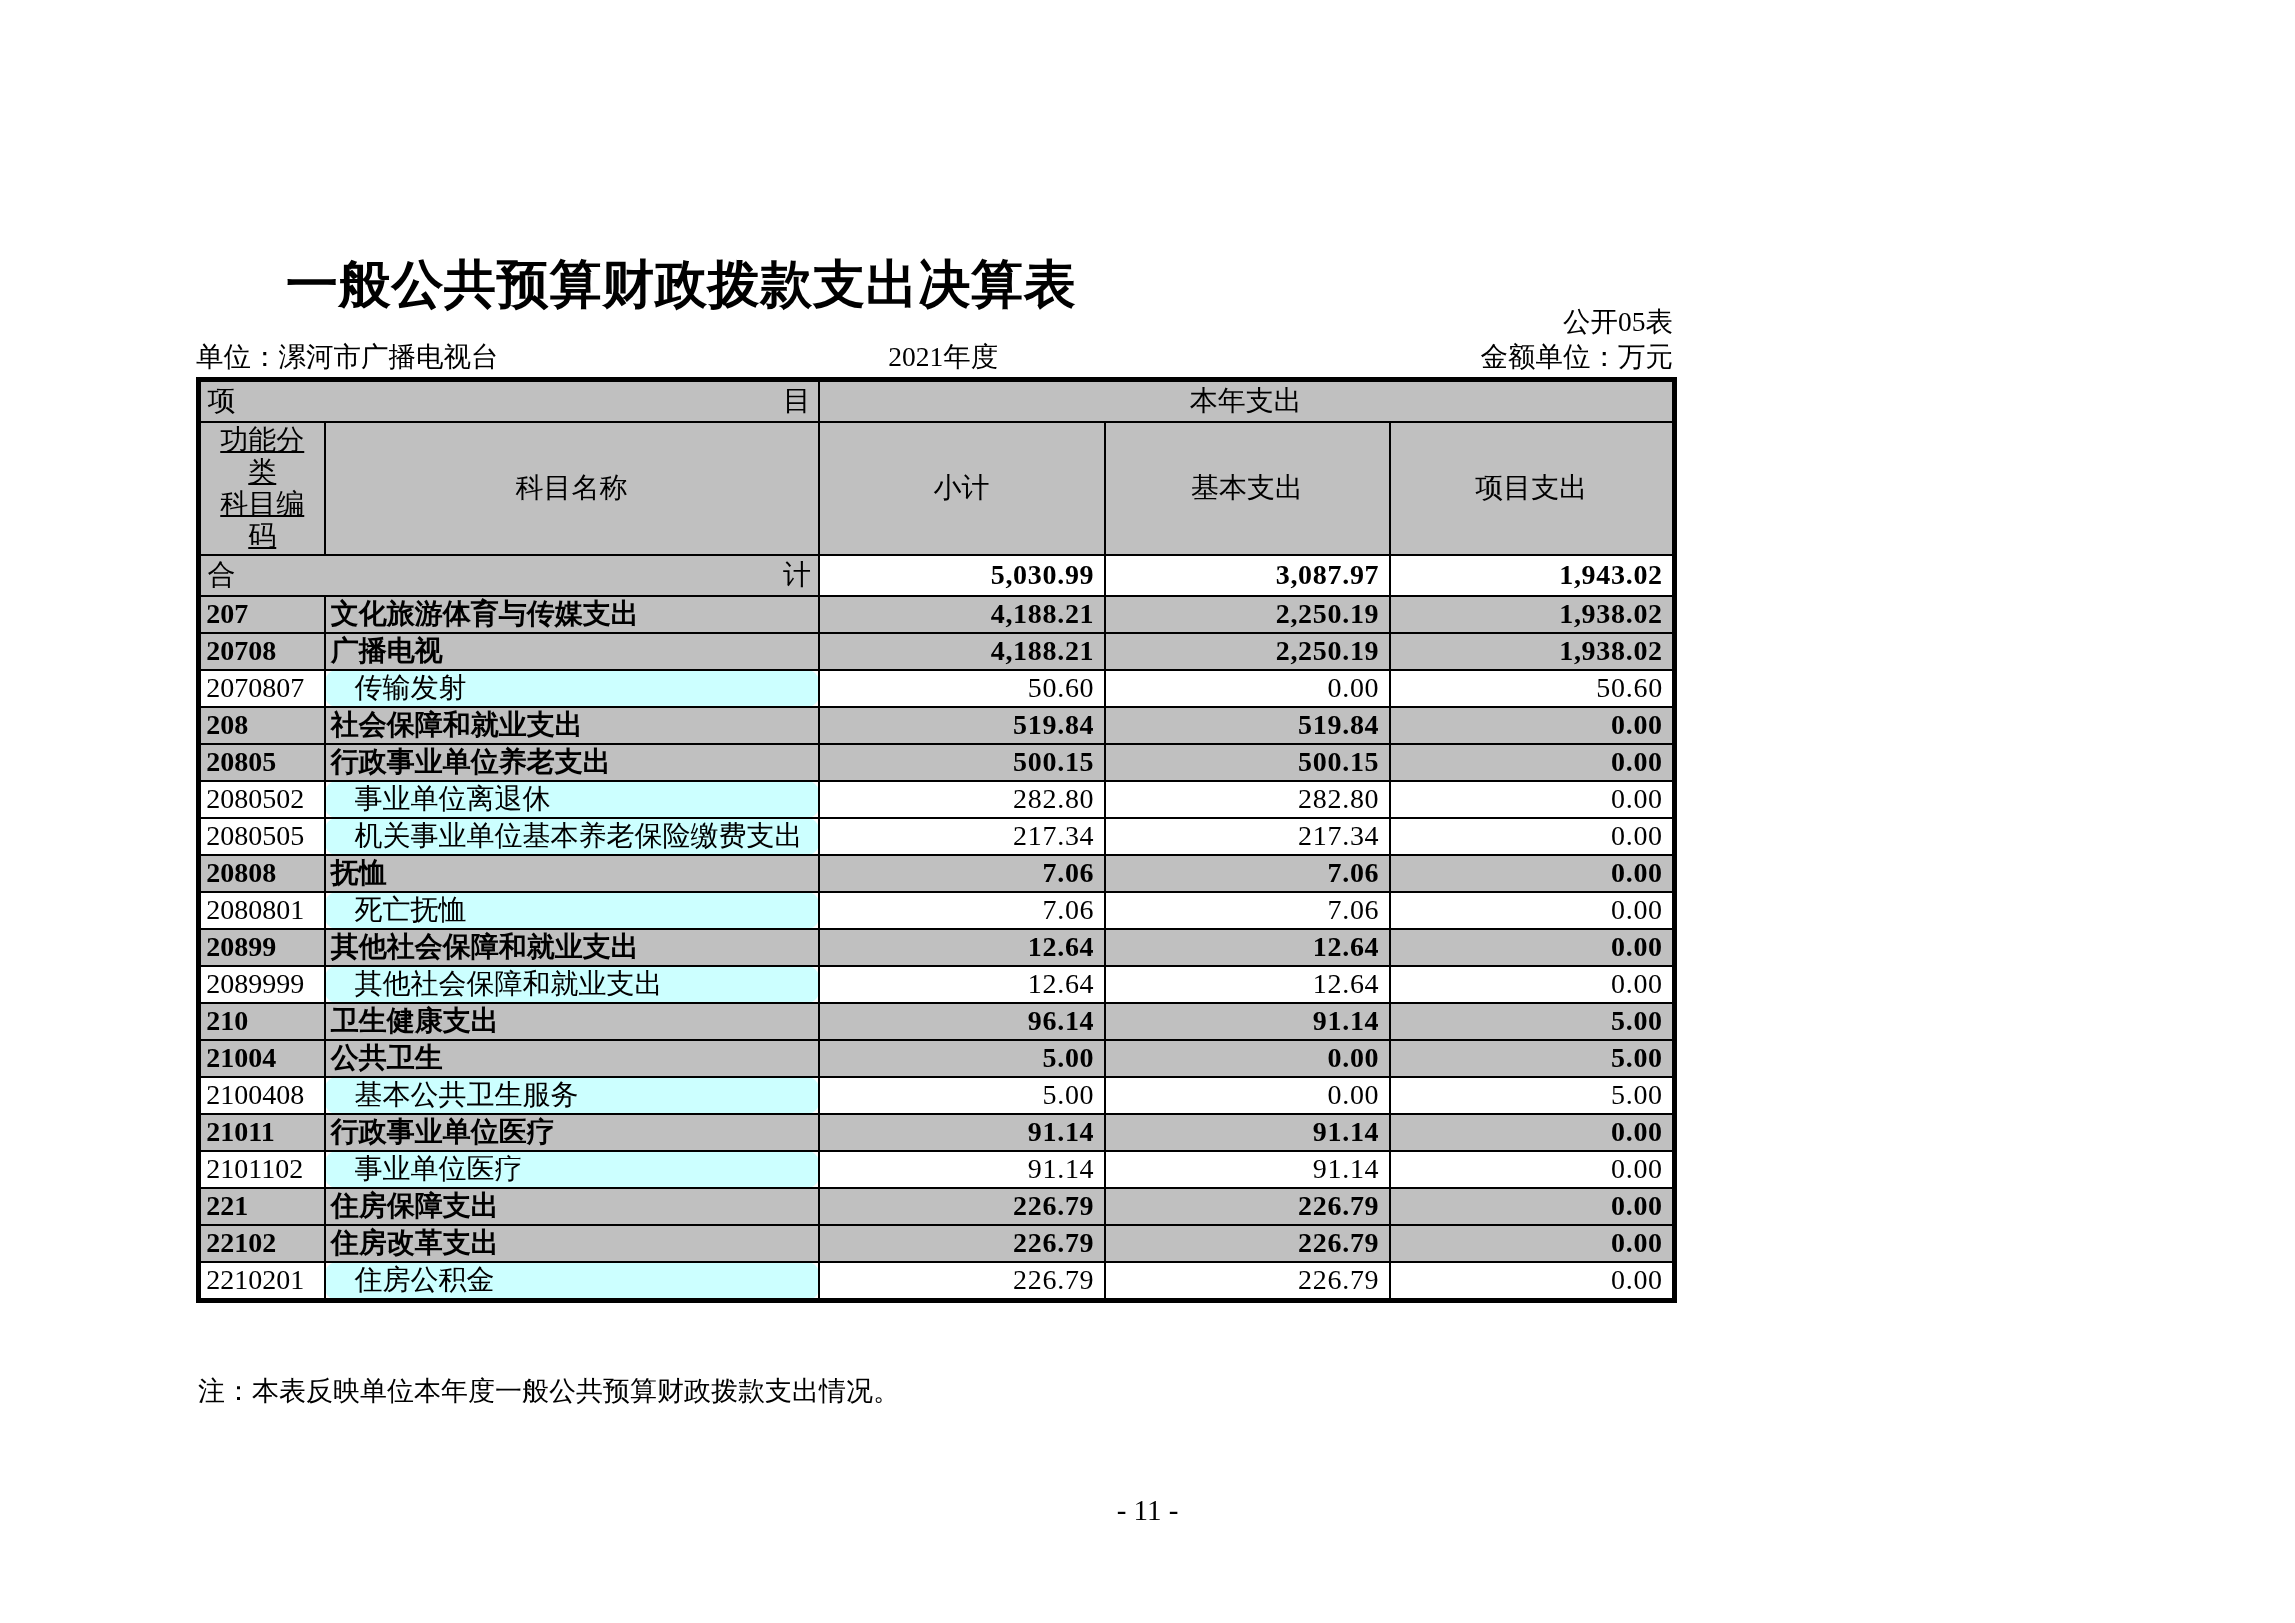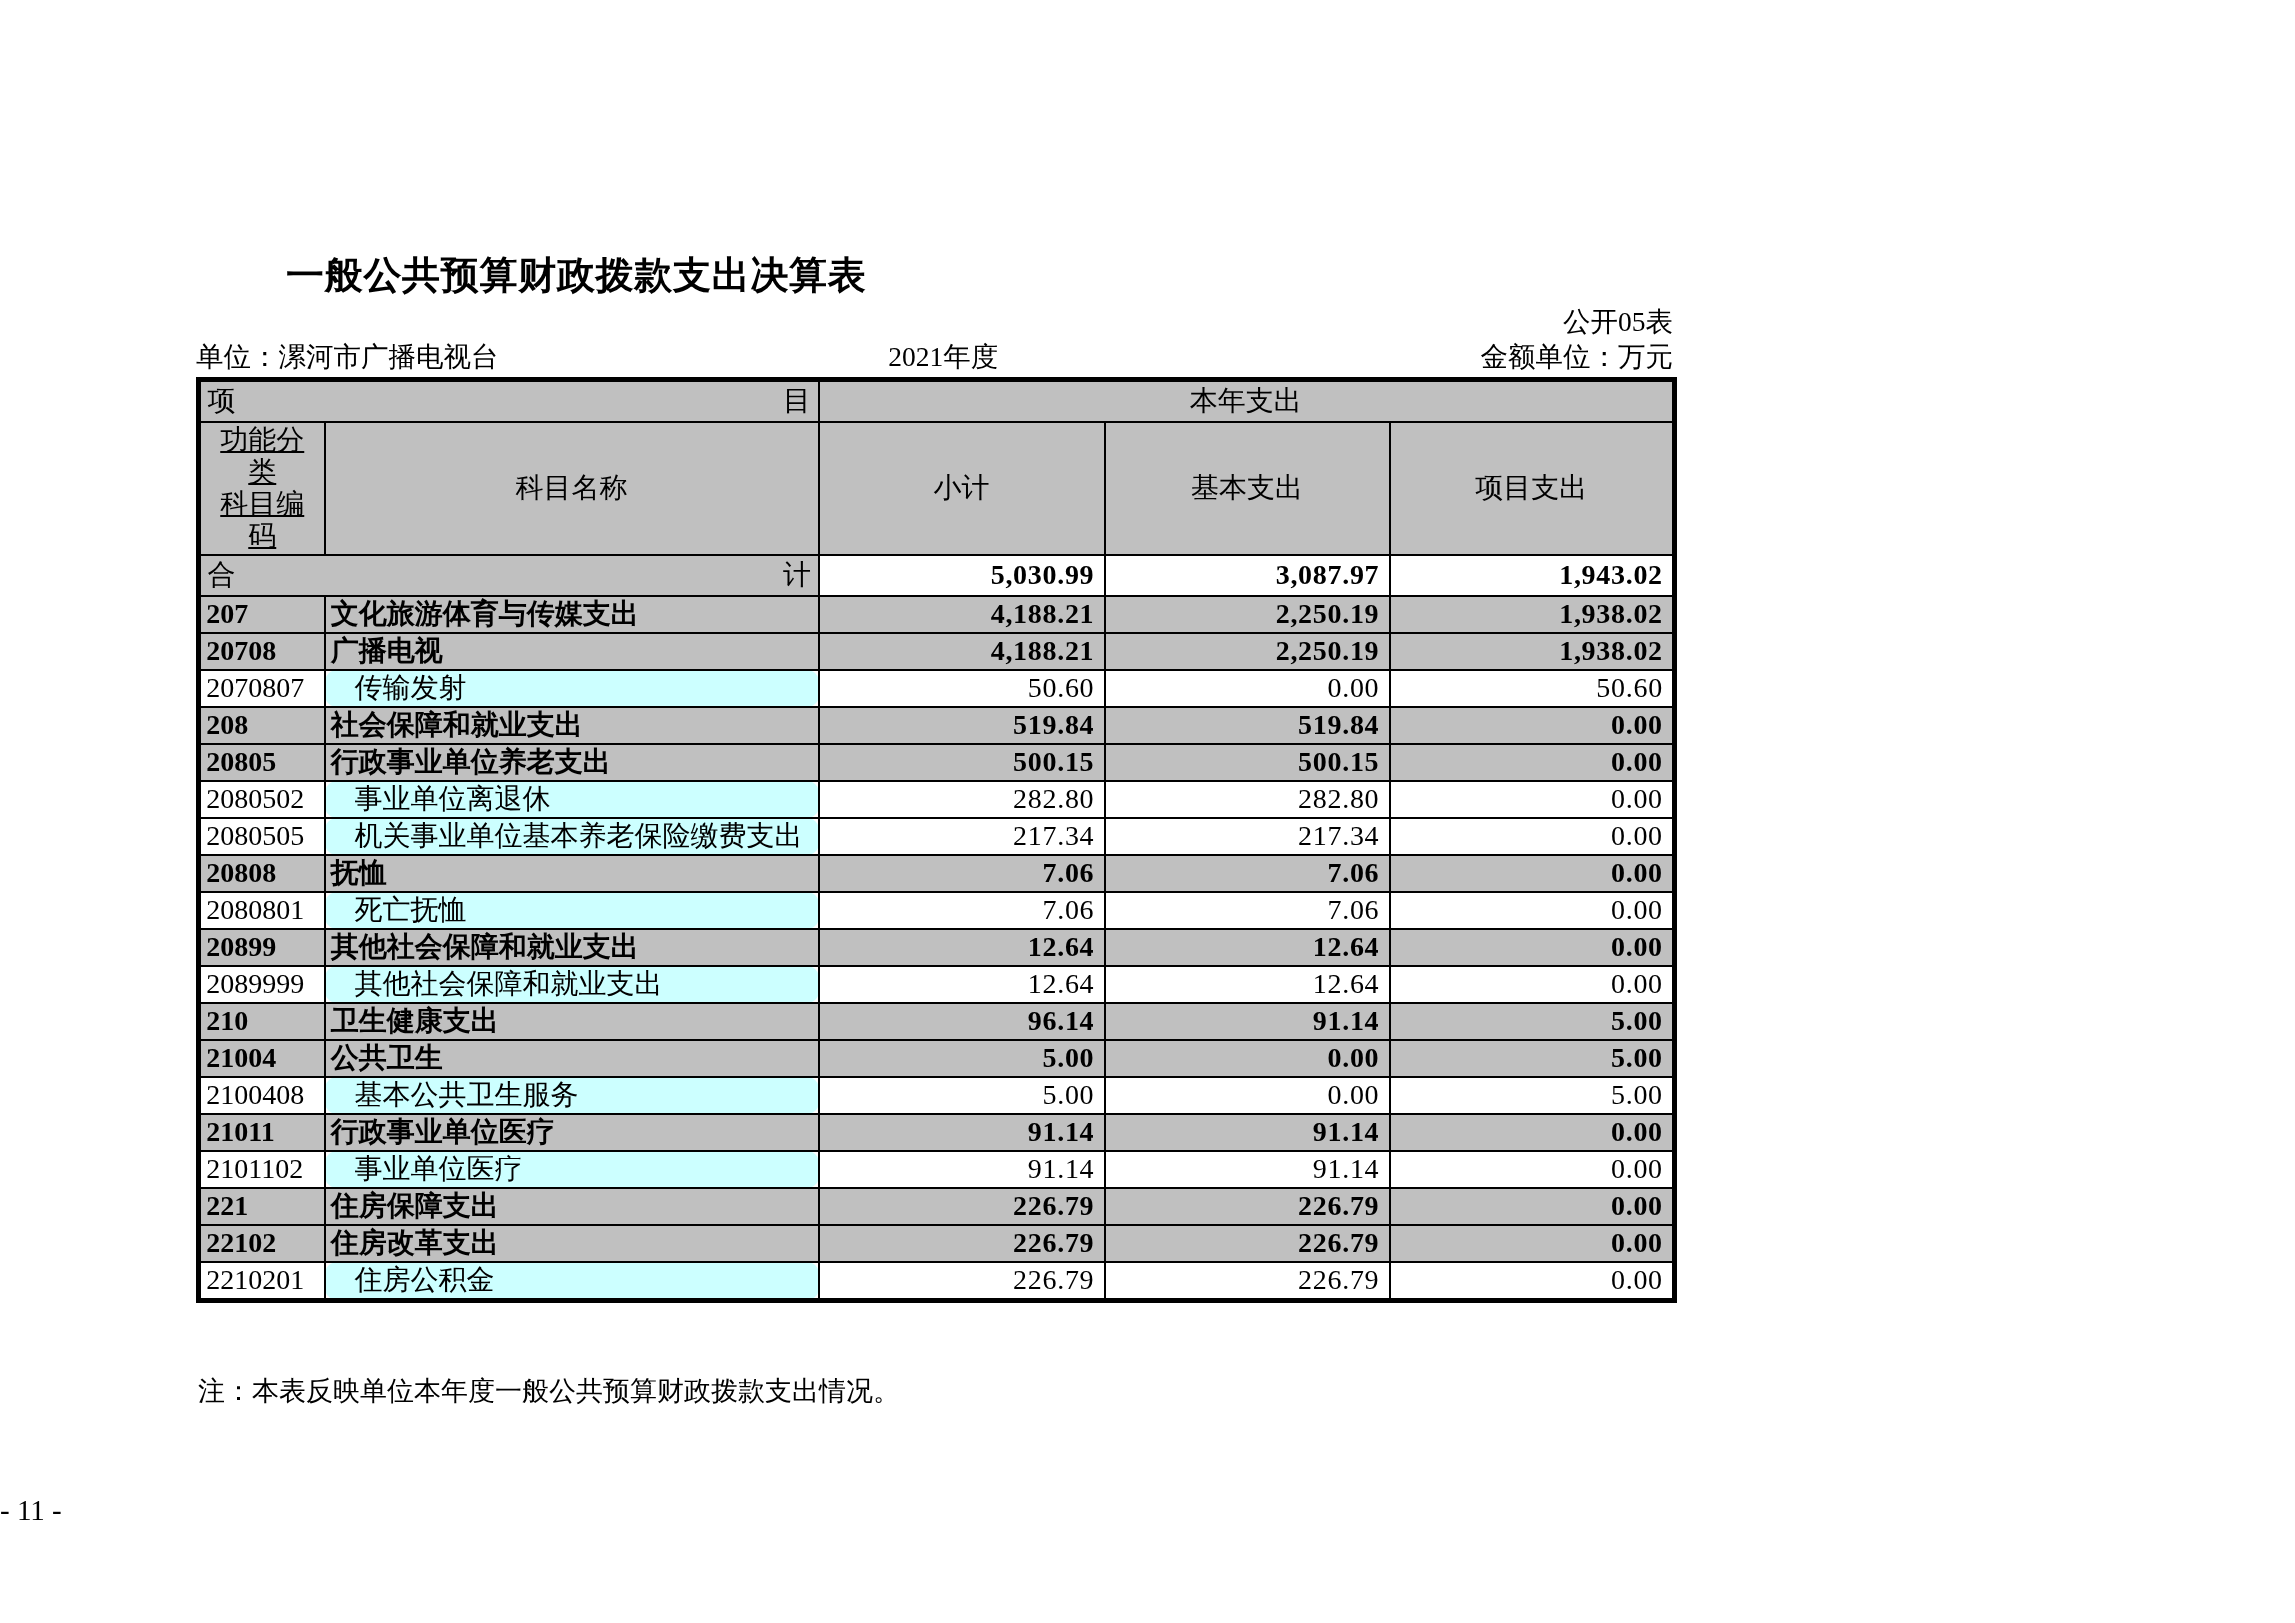--- a/index.html
+++ b/index.html
@@ -13,21 +13,21 @@
   }
   :root {
     --gray: #c0c0c0;
     --cyan: #ccffff;
     --border: #000000;
   }
   .page-title {
     position: absolute; left: 286px; top: 250px;
     font-family: "Liberation Sans", sans-serif;
     font-weight: bold;
-    font-size: 38px; letter-spacing: 0.7px;
+    font-size: 52px; letter-spacing: 0.7px;
     white-space: nowrap;
   }
   .form-code {
     position: absolute; left: 196px; top: 304px; width: 1477px;
     font-size: 27.5px; text-align: right; white-space: nowrap;
   }
   .meta-row {
     position: absolute; left: 196px; top: 339px; width: 1477px; height: 34px;
     font-size: 27.5px; white-space: nowrap;
   }
@@ -64,21 +64,21 @@
 
   tbody tr.category td { background: var(--gray); font-weight: bold; padding-left: 48px; }
   tbody tr.detail td.name-cell { background: var(--cyan); padding-left: 29px !important; border-radius: 12px; }
 
   .footnote {
     position: absolute; left: 198px; top: 1373px;
     font-size: 27px; white-space: nowrap;
   }
   .page-number {
     position: absolute; left: 0; top: 1494px; width: 2295px;
-    text-align: left; font-size: 29px;
+    text-align: center; font-size: 29px;
   }
 </style>
 </head>
 <body>
 
 <div class="page-title">一般公共预算财政拨款支出决算表</div>
 <div class="form-code">公开05表</div>
 
 <div class="meta-row">
   <span class="meta-unit">单位：漯河市广播电视台</span>

